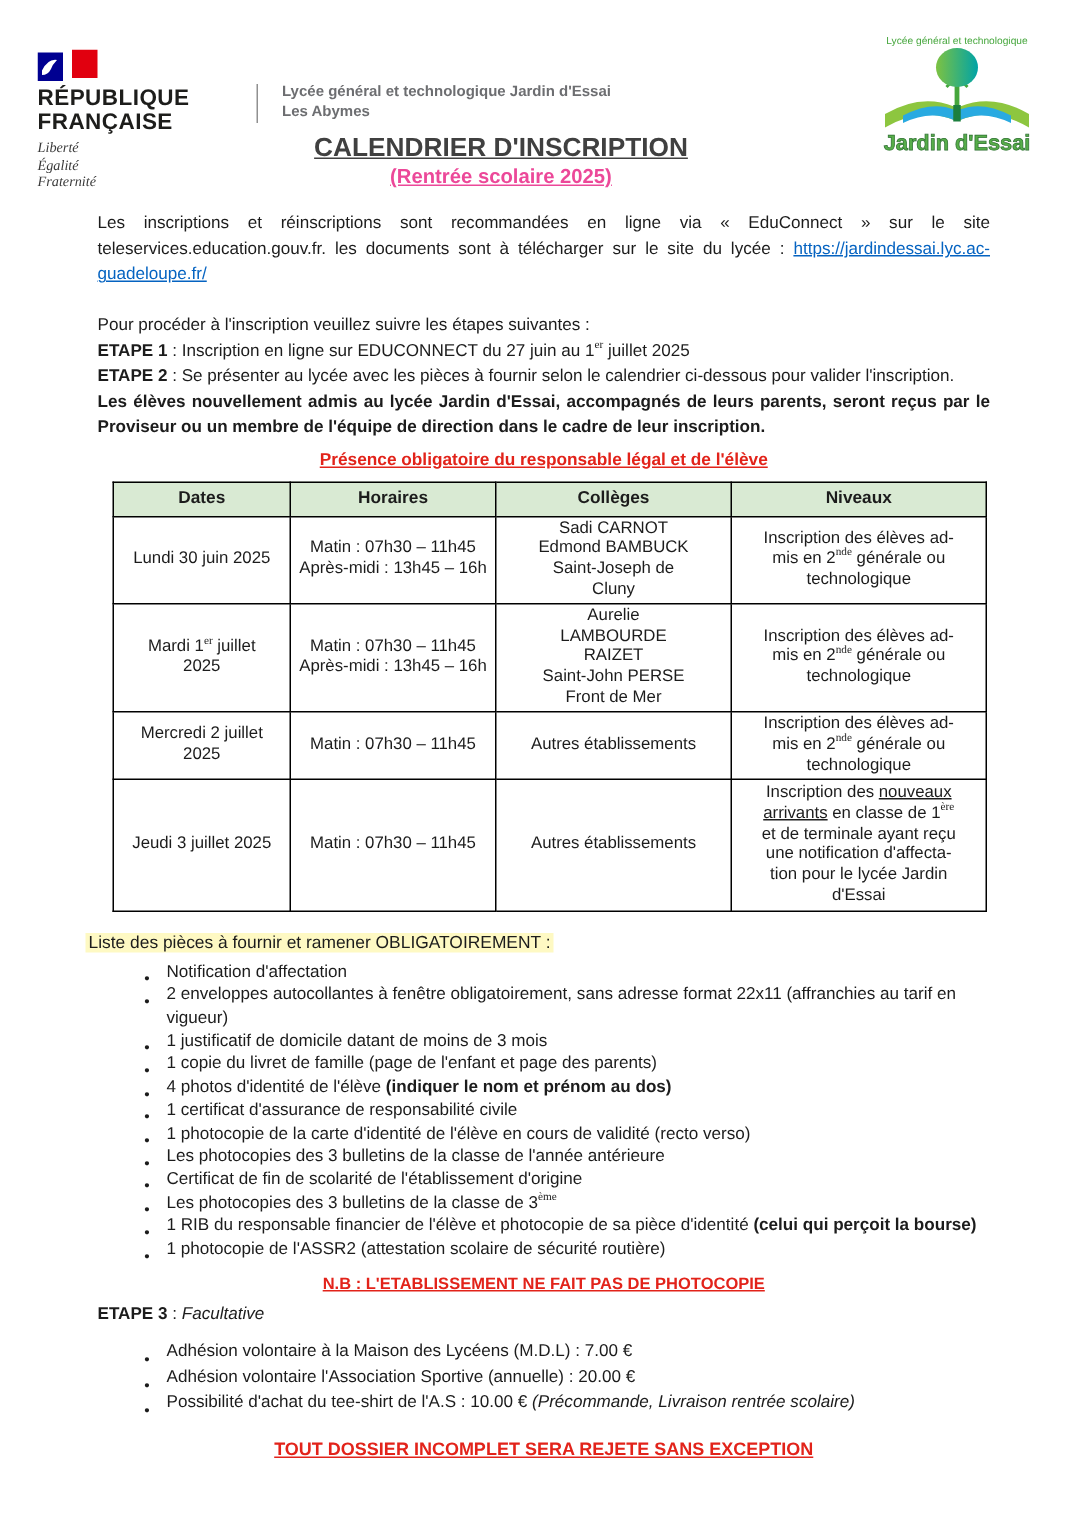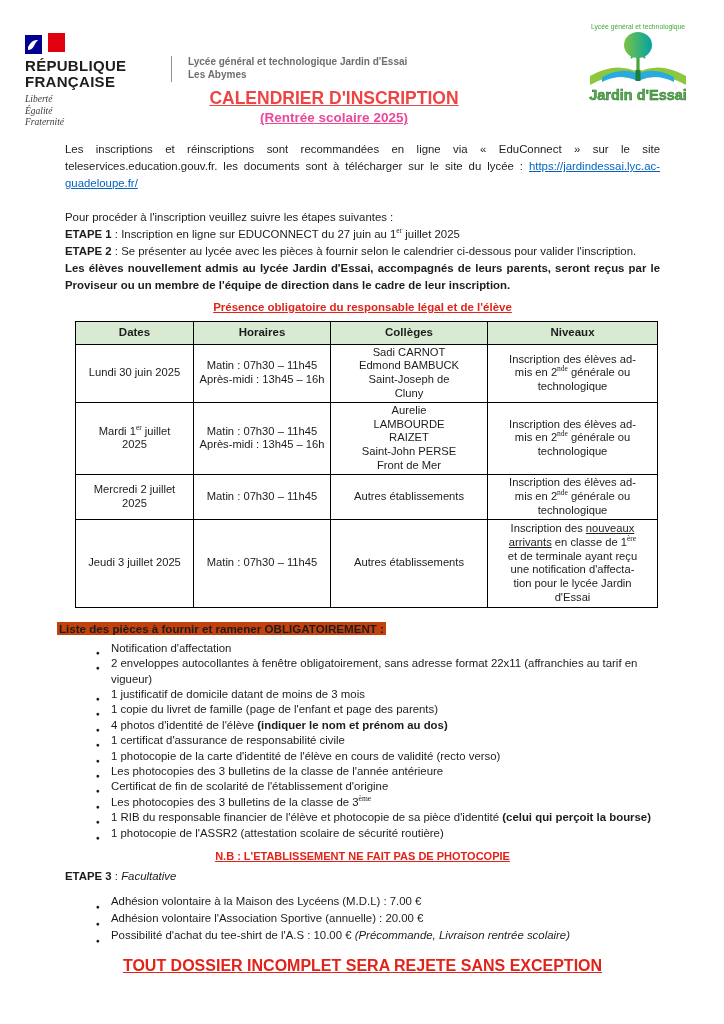--- a/index.html
+++ b/index.html
@@ -11,21 +11,21 @@
   .rf-flag{display:block;margin-bottom:3px;}
   .rf-name{font-weight:bold;font-size:15px;line-height:16px;color:#1d1d1b;letter-spacing:.3px;}
   .rf-motto{margin-top:4px;font-family:"Liberation Serif",serif;font-style:italic;
             font-size:9.5px;line-height:11.5px;color:#3a3a3a;}
   .hdr-divider{position:absolute;left:171px;top:56px;width:1px;height:26px;background:#909090;}
   .school-name{position:absolute;left:188px;top:55px;font-size:10px;font-weight:bold;
                color:#6d6e71;line-height:13px;}
   .school-logo{position:absolute;left:576px;top:14px;}
 
   .doc-title{position:absolute;top:88px;left:0;width:100%;text-align:center;margin:0;
-             font-size:17.5px;font-weight:bold;color:#ef4444;text-decoration:underline;}
+             font-size:17.5px;font-weight:bold;color:#404040;text-decoration:underline;}
   .doc-subtitle{position:absolute;top:110px;left:0;width:100%;text-align:center;margin:0;
              font-size:13.5px;font-weight:bold;color:#ec4899;text-decoration:underline;}
 
   
   .content{position:absolute;left:65px;top:141px;width:595px;font-size:11.4px;line-height:17.2px;}
   .content p{margin:0;}
   .intro{text-align:justify;margin:0 0 16px 0 !important;}
   .just{text-align:justify;}
   .notice{font-weight:bold;}
   .presence-heading{margin:4px 0 6px;text-align:center;color:#e2231a;font-weight:bold;
@@ -39,32 +39,32 @@
   sup{font-size:7.5px;vertical-align:super;line-height:0;font-family:Liberation Serif, serif;}
 
   
   table.schedule{border-collapse:collapse;table-layout:fixed;width:582px;margin-left:10px;padding-left:48px;}
   table.schedule th,table.schedule td{border:1.6px solid #000;text-align:center;
       vertical-align:middle;padding:1px 4px;font-size:11.2px;line-height:13.8px;white-space:pre-line;}
   table.schedule th{background:#d9ead3;font-weight:bold;font-size:11.5px;height:20px;}
 
   
   .list-heading{margin:12px 0 2px -8px;line-height:17px;}
-  .list-heading span{background:#c2410c;font-weight:bold;font-size:11.6px;padding:0 2px;}
+  .list-heading span{background:#fef9c3;font-weight:normal;font-size:11.6px;padding:0 2px;}
   ul.bullets{margin:3px 0 0;padding:0 0 0 30px;list-style:none;}
   ul.bullets li{position:relative;padding-left:16px;line-height:15.4px;margin:0;}
   ul.bullets li::before{content:"●";position:absolute;left:1px;top:4px;font-size:6.5px;}
   ul.fees li{line-height:17px;}
   ul.fees li::before{top:5px;}
 
   .nb-heading{margin:7px 0 4px;text-align:center;color:#e2231a;font-weight:bold;
               font-size:11px;text-decoration:underline;line-height:16px;}
   .etape3-label{margin:0 0 8px !important;}
   .footer-warning{margin-top:14px;text-align:center;color:#e2231a;font-weight:bold;
-                  font-size:16px;text-decoration:underline;line-height:16px;}
+                  font-size:12px;text-decoration:underline;line-height:16px;}
 </style>
 </head>
 <body>
 
 <div class="page">
 
   <div class="rf-block">
     <svg class="rf-flag" width="44" height="22" viewBox="0 0 44 22">
       <rect x="0" y="2" width="17" height="19" fill="#000091"></rect>
       <path d="M3,14 Q7,6 13,7 Q10,10 9,13 Q7,17 3,17 Z" fill="#ffffff"></path>

